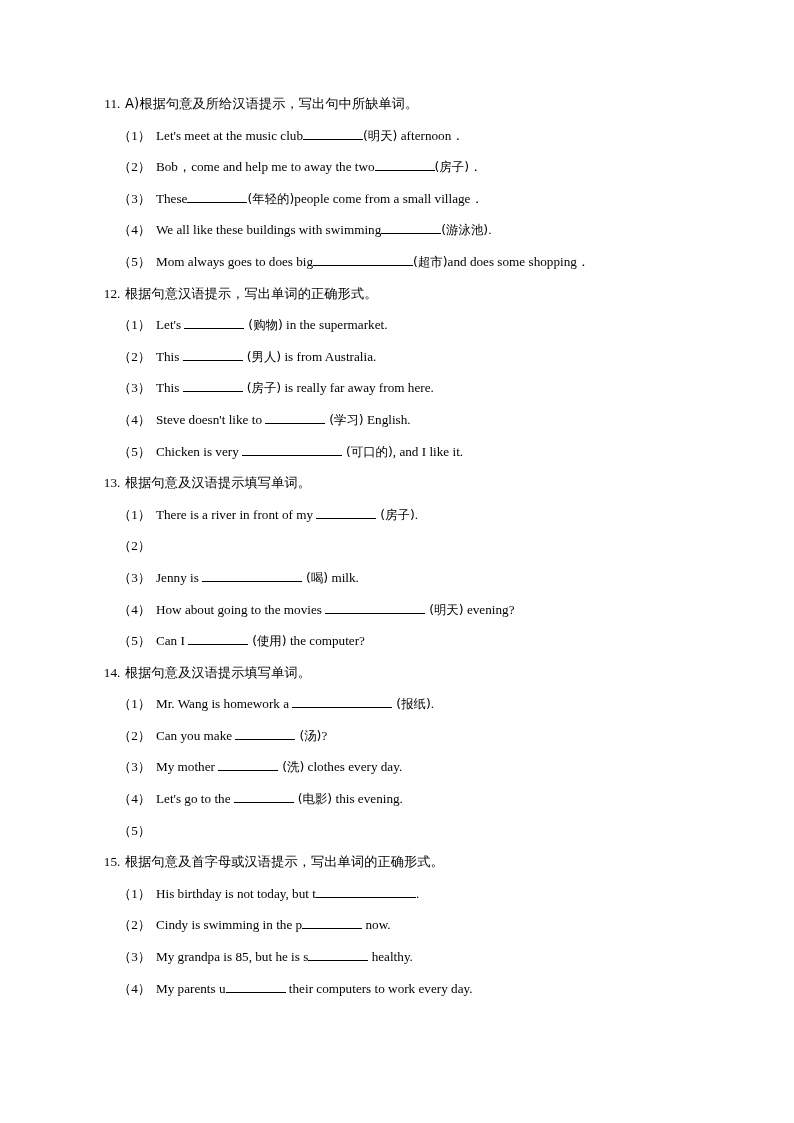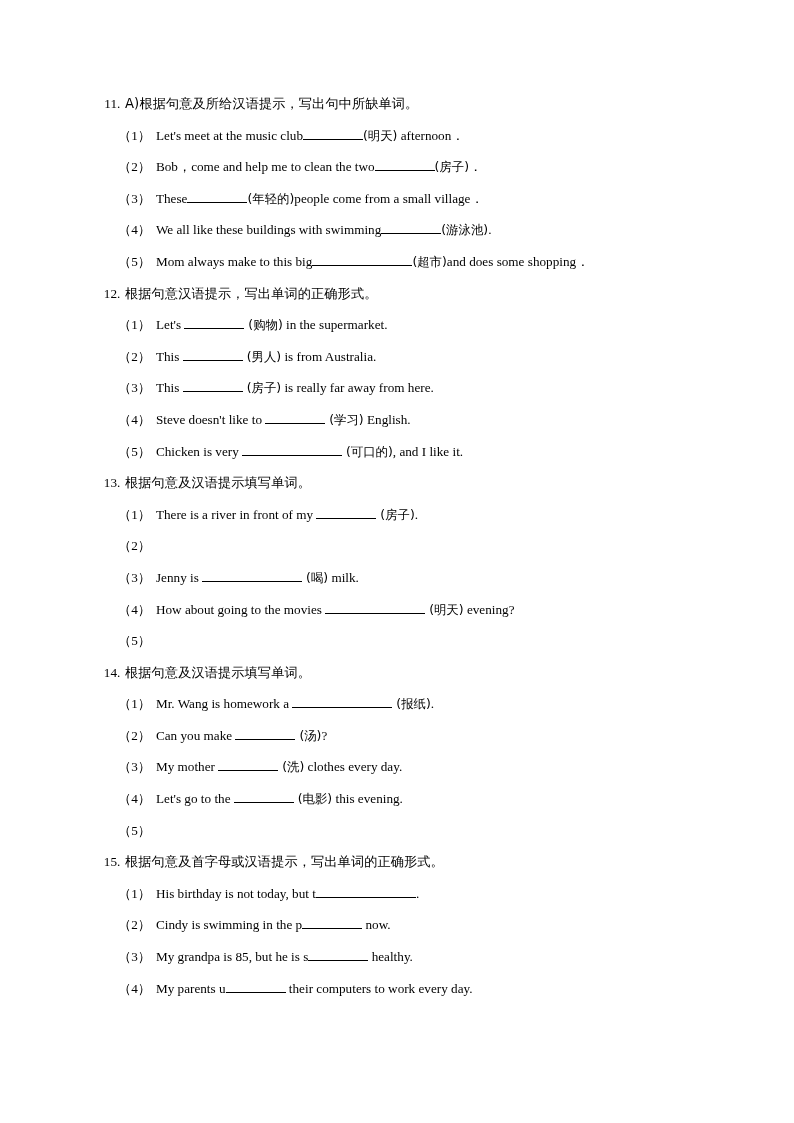--- a/index.html
+++ b/index.html
@@ -101,33 +101,33 @@
           <span class="qdot">.</span>
           <span class="qtext-cn latin">A)</span>
           <span class="qtext-cn">根据句意及所给汉语提示，写出句中所缺单词。</span>
         </div>
         <div class="subitem">
           <span class="subnum">（1）</span>
           <span class="subbody"><span>Let's meet at the music club</span><span class="blank b-md"></span><span class="cn">(明天)</span><span> afternoon．</span></span>
         </div>
         <div class="subitem">
           <span class="subnum">（2）</span>
-          <span class="subbody"><span>Bob，come and help me to clean the two</span><span class="blank b-md"></span><span class="cn">(房子)</span><span>．</span></span>
+          <span class="subbody"><span>Bob，come and help me to away the two</span><span class="blank b-md"></span><span class="cn">(房子)</span><span>．</span></span>
         </div>
         <div class="subitem">
           <span class="subnum">（3）</span>
           <span class="subbody"><span>These</span><span class="blank b-md"></span><span class="cn">(年轻的)</span><span>people come from a small village．</span></span>
         </div>
         <div class="subitem">
           <span class="subnum">（4）</span>
           <span class="subbody"><span>We all like these buildings with swimming</span><span class="blank b-md"></span><span class="cn">(游泳池)</span><span>.</span></span>
         </div>
         <div class="subitem">
           <span class="subnum">（5）</span>
-          <span class="subbody"><span>Mom always make to this big</span><span class="blank b-xl"></span><span class="cn">(超市)</span><span>and does some shopping．</span></span>
+          <span class="subbody"><span>Mom always goes to does big</span><span class="blank b-xl"></span><span class="cn">(超市)</span><span>and does some shopping．</span></span>
         </div>
       </div>
       <div class="qblock">
         <div class="qhead">
           <span class="qnum">12</span>
           <span class="qdot">.</span>
           <span class="qtext-cn">根据句意汉语提示，写出单词的正确形式。</span>
         </div>
         <div class="subitem">
           <span class="subnum">（1）</span>
@@ -166,20 +166,21 @@
         <div class="subitem">
           <span class="subnum">（3）</span>
           <span class="subbody"><span>Jenny is </span><span class="blank b-xl"></span><span class="cn"> (喝)</span><span> milk.</span></span>
         </div>
         <div class="subitem">
           <span class="subnum">（4）</span>
           <span class="subbody"><span>How about going to the movies </span><span class="blank b-xl"></span><span class="cn"> (明天)</span><span> evening?</span></span>
         </div>
         <div class="subitem">
           <span class="subnum">（5）</span>
+          <span class="subbody"><span>Can I </span><span class="blank b-md"></span><span class="cn"> (使用)</span><span> the computer?</span></span>
         </div>
       </div>
       <div class="qblock">
         <div class="qhead">
           <span class="qnum">14</span>
           <span class="qdot">.</span>
           <span class="qtext-cn">根据句意及汉语提示填写单词。</span>
         </div>
         <div class="subitem">
           <span class="subnum">（1）</span>

